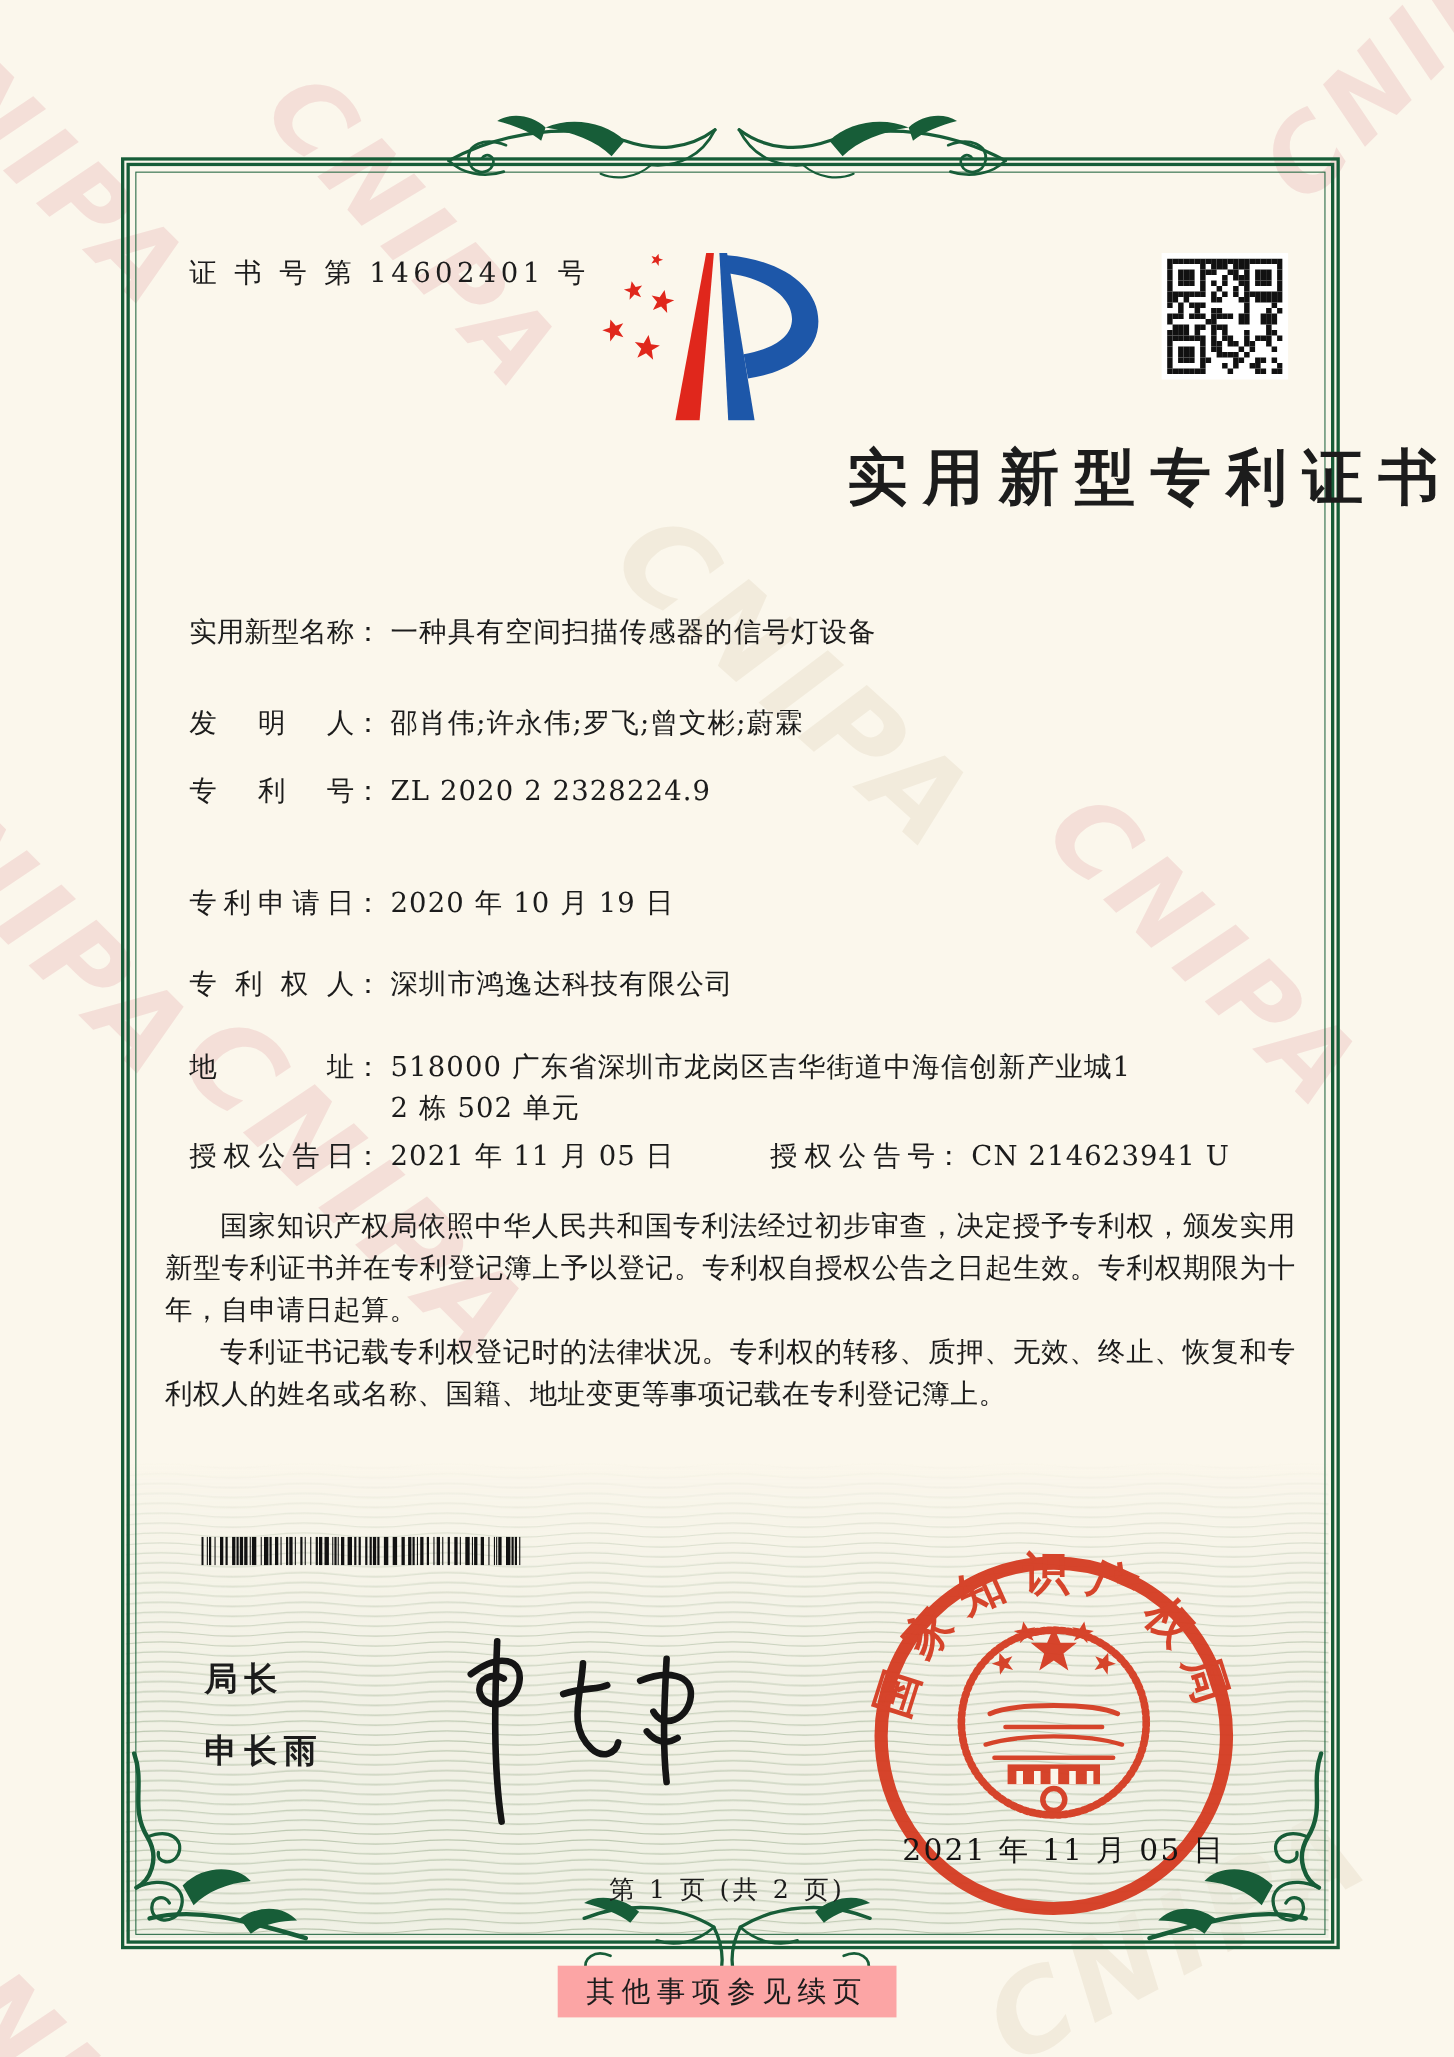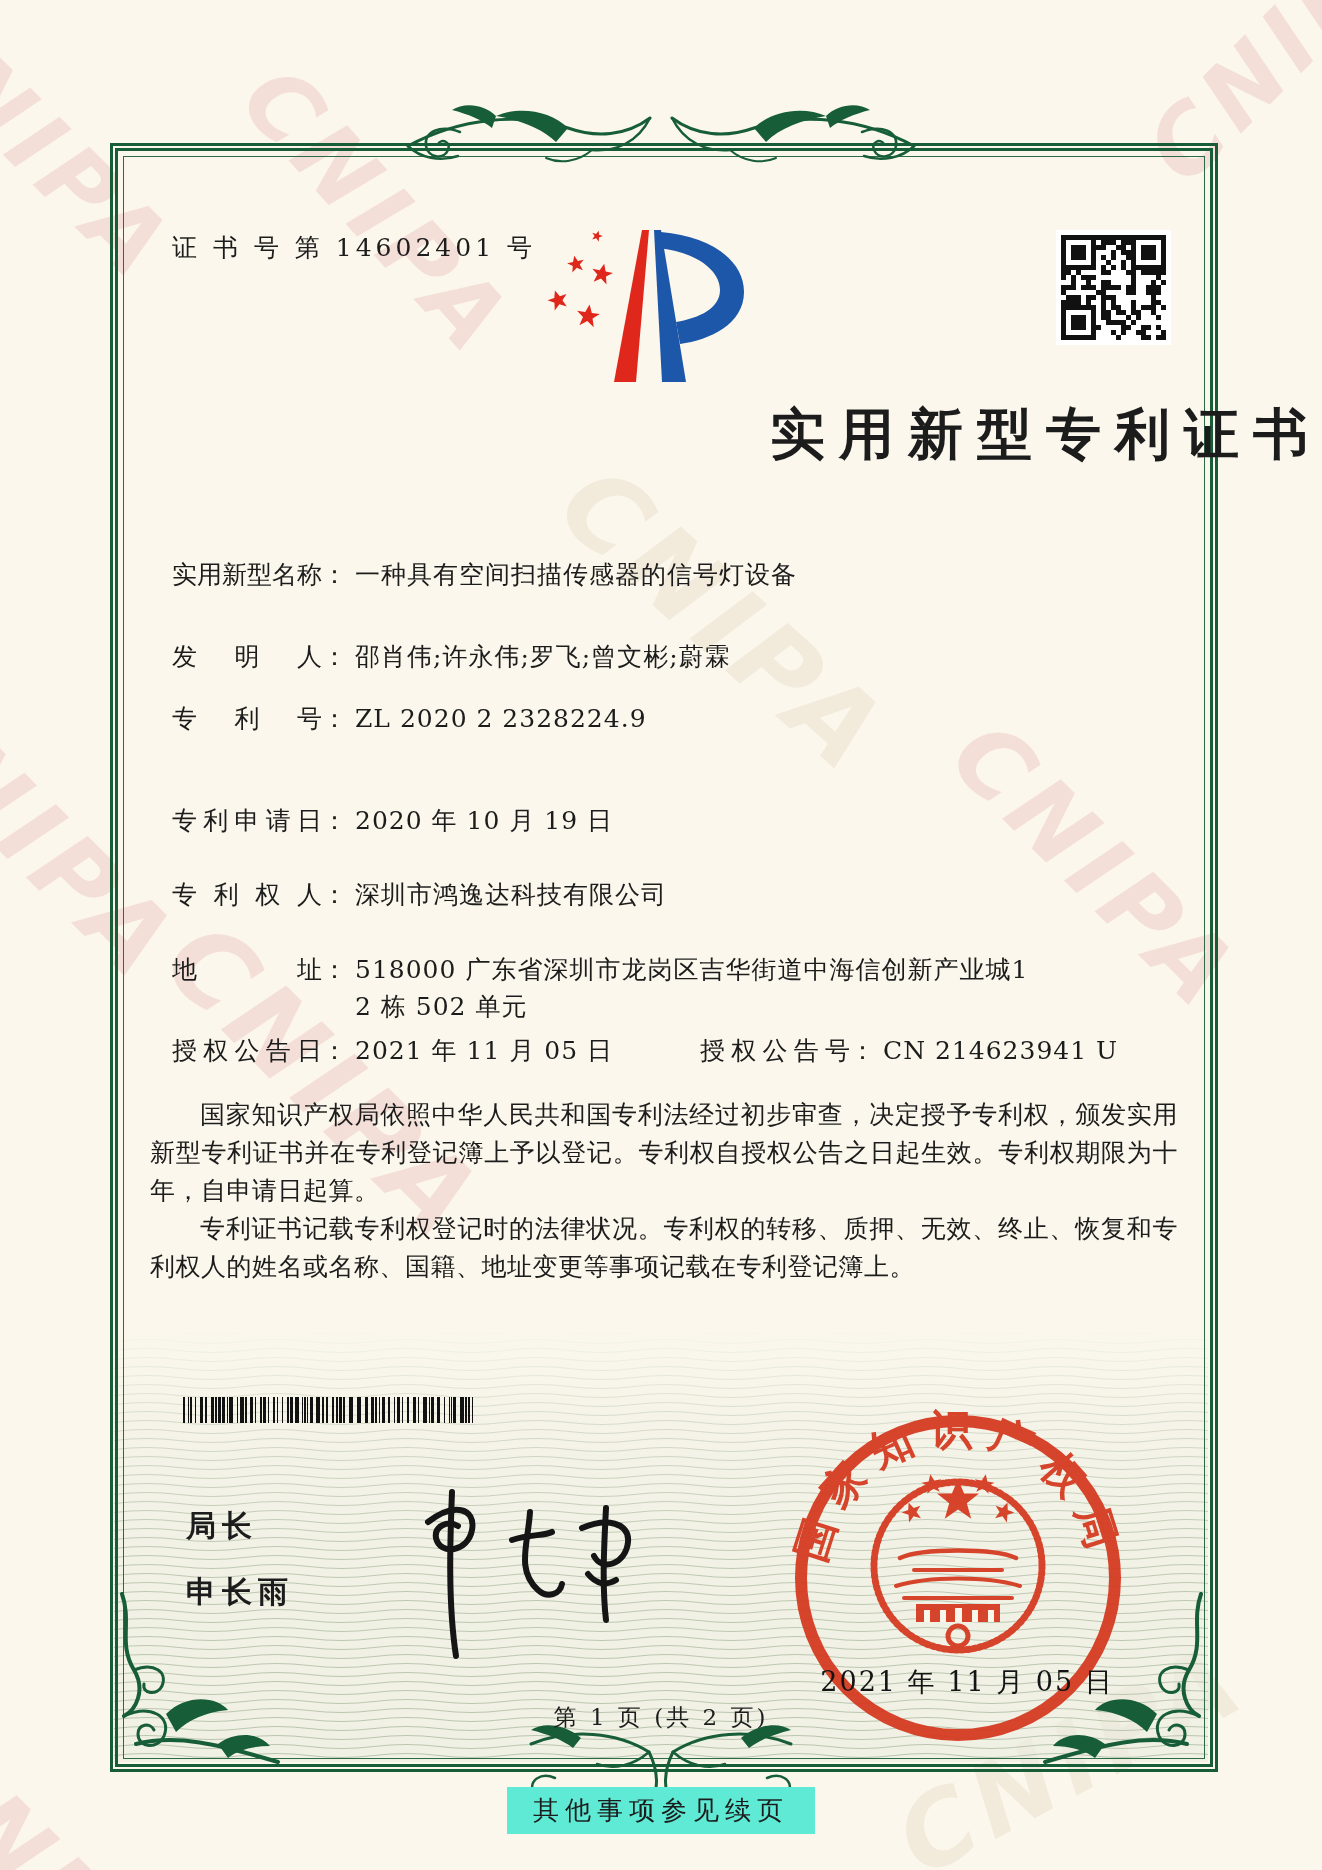--- a/index.html
+++ b/index.html
@@ -42,21 +42,21 @@
   
   .barcode{position:absolute;left:183px;top:1397px;z-index:5;line-height:0;}
   .signoff{position:absolute;left:186px;z-index:5;
     font-family:"DejaVu Sans","Liberation Sans",sans-serif;font-weight:700;font-size:30px;letter-spacing:6px;}
   .signature{position:absolute;left:392px;top:1478px;z-index:6;}
   .seal{position:absolute;left:788px;top:1408px;z-index:7;opacity:0.94;}
   .sealdate{position:absolute;left:812px;top:1664px;width:310px;text-align:center;
     font-size:27px;letter-spacing:2px;color:#141414;z-index:8;}
   .pageinfo{position:absolute;left:0;top:1702px;width:100%;text-align:center;font-size:23px;letter-spacing:3px;z-index:5;}
   .note{position:absolute;left:50%;top:1787px;transform:translateX(-50%);
-    background:#5eead4;padding:6px 26px;font-size:26px;letter-spacing:6px;z-index:5;}
+    background:#fca5a5;padding:6px 26px;font-size:26px;letter-spacing:6px;z-index:5;}
 </style>
 </head>
 <body>
 
 <div class="page">
 
   <span class="wm pink" style="left:-52px;top:-20px;font-size:92px;transform:rotate(45deg);">CNIPA</span>
   <span class="wm pink" style="left:300px;top:46px;font-size:92px;transform:rotate(48deg);">CNIPA</span>
   <span class="wm pink" style="left:1126px;top:128px;font-size:92px;transform:rotate(-45deg);">CNIPA</span>
   <span class="wm tan" style="left:618px;top:442px;font-size:106px;transform:rotate(42deg);">CNIPA</span>

